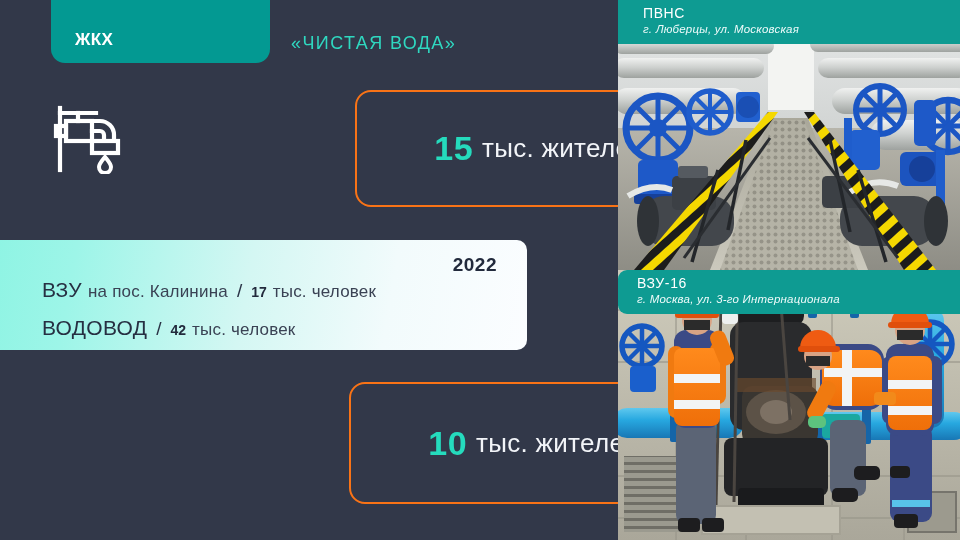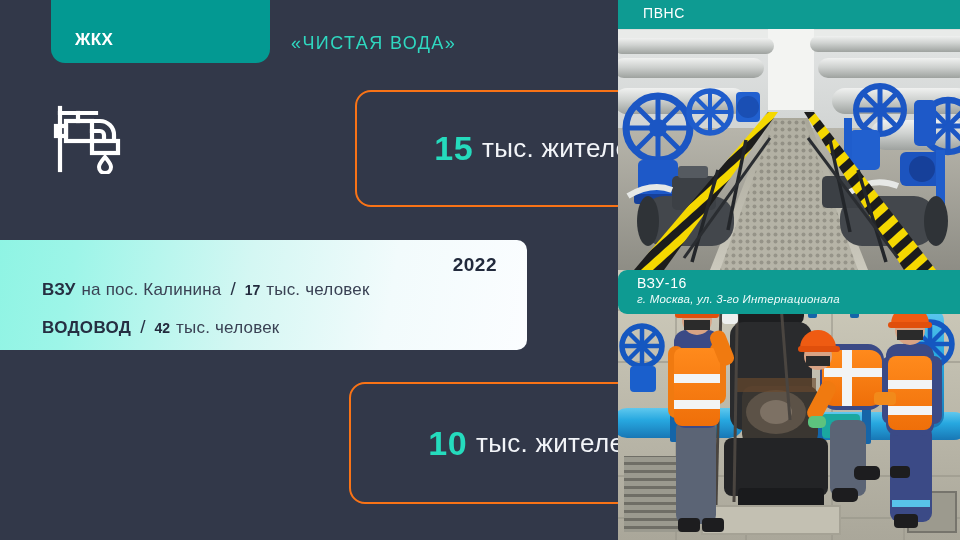--- a/index.html
+++ b/index.html
@@ -117,22 +117,22 @@
     position: absolute;
     left: 54px;
     color: #262f42;
     white-space: nowrap;
     display: flex;
     align-items: baseline;
   }
   #highlight-line-1 { top: 38px; }
   #highlight-line-2 { top: 76px; }
   .hl-strong {
-    font-size: 17px;
-    font-weight: bold;
+    font-size: 21px;
+    font-weight: normal;
     letter-spacing: 0.3px;
   }
   .hl-normal {
     font-size: 17px;
     color: #3a4254;
     margin-left: 6px;
     letter-spacing: 0.2px;
   }
   .hl-sep {
     font-size: 19px;
@@ -393,20 +393,21 @@
           <line x1="240" y1="170" x2="268" y2="262"></line>
         </g>
         <g stroke="#2a2d31" stroke-width="3">
           <line x1="152" y1="138" x2="66" y2="258"></line>
           <line x1="190" y1="138" x2="280" y2="258"></line>
         </g>
       </svg>
 
       <div class="caption-bar">
         <div class="caption-title">ПВНС</div>
+        <div class="caption-sub">г. Люберцы,  ул. Московская</div>
       </div>
     </div>
 
     <div class="photo-block" id="photo-block-bottom">
       <svg class="photo-canvas" viewBox="0 0 342 270" preserveAspectRatio="xMidYMid slice">
         <defs>
           <linearGradient id="tileG" x1="0" y1="0" x2="0" y2="1">
             <stop offset="0" stop-color="#cfccbc"></stop>
             <stop offset="1" stop-color="#aaa79a"></stop>
           </linearGradient>

